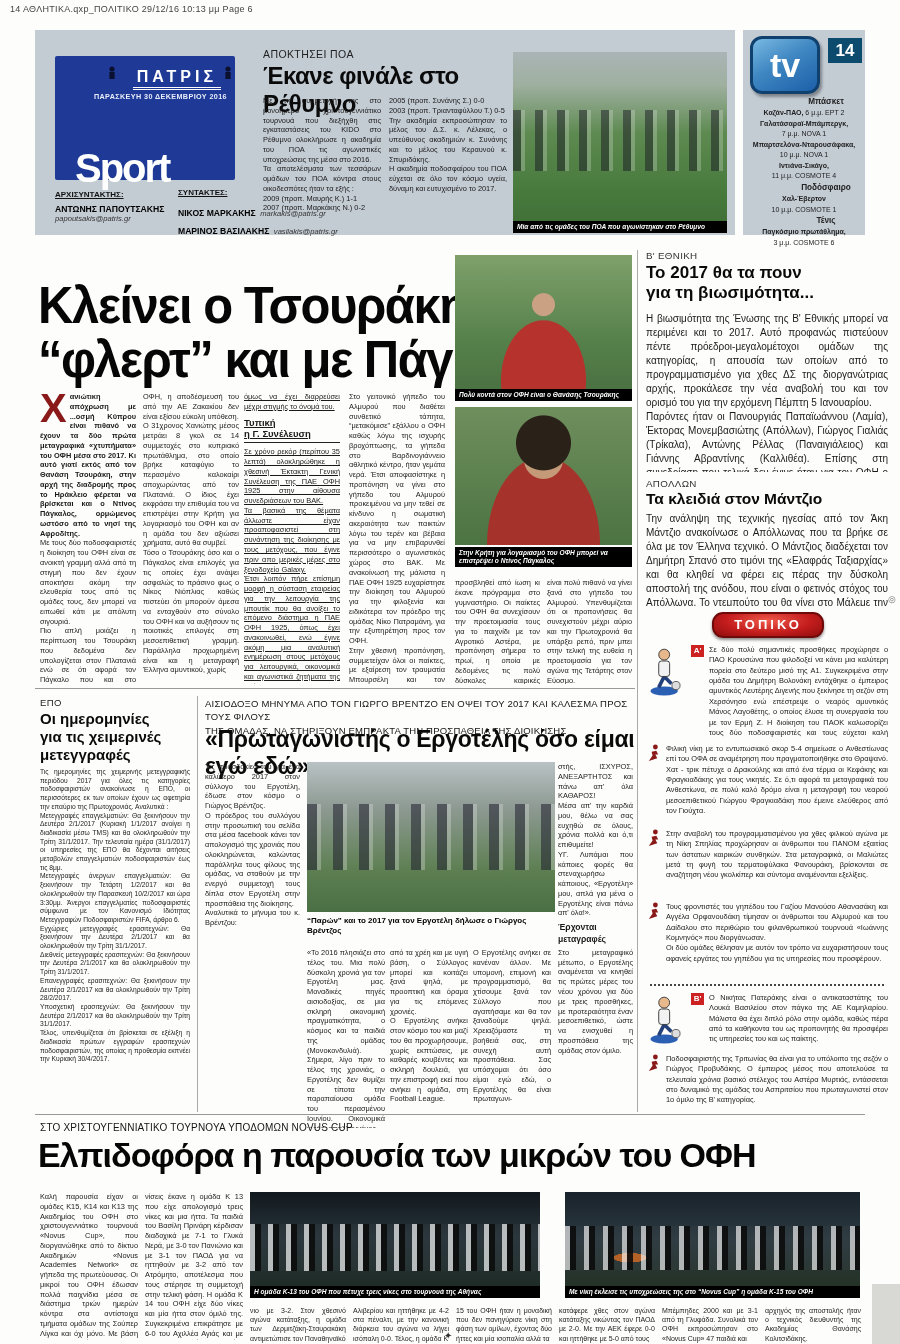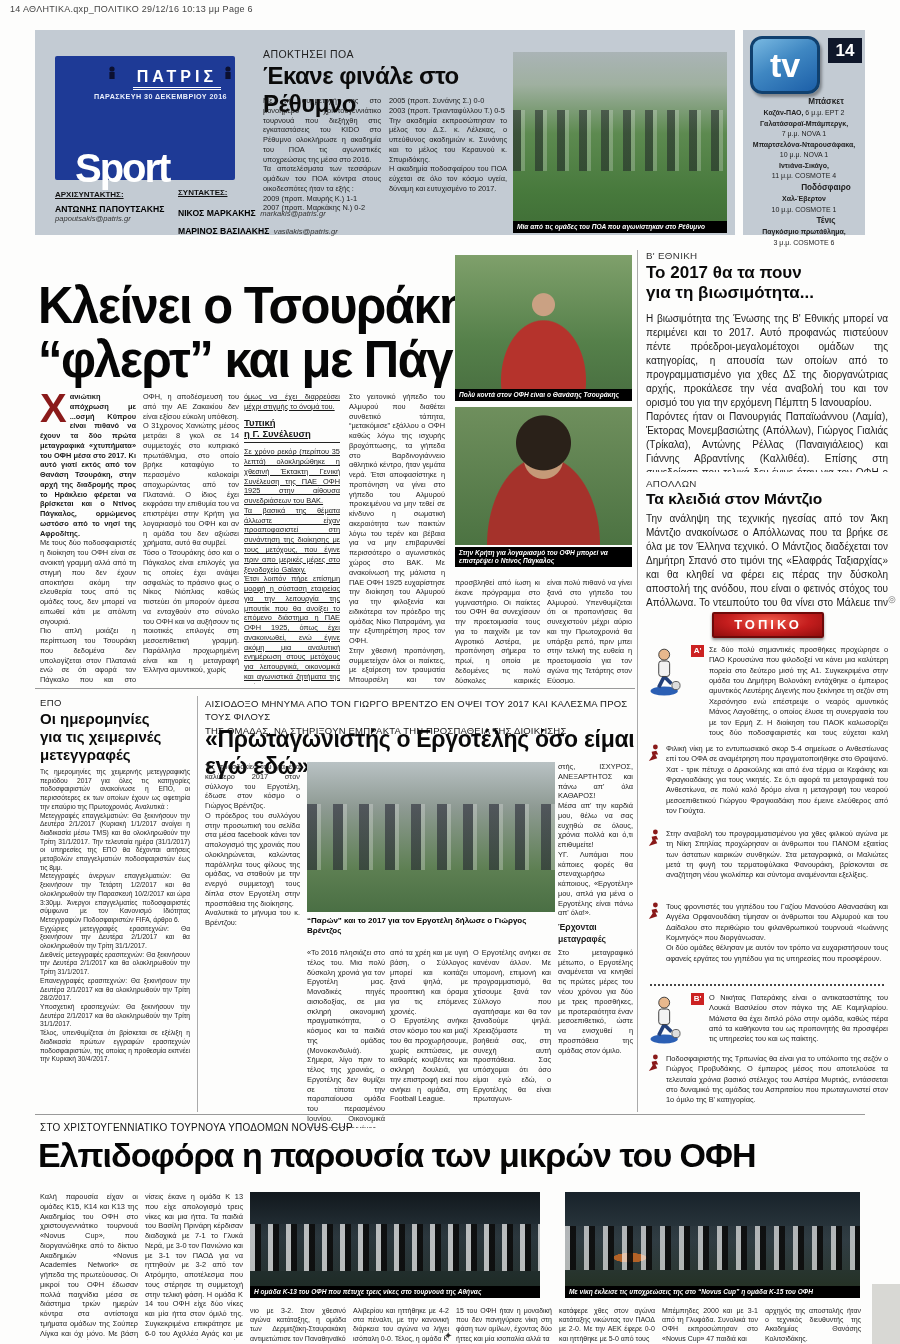--- a/index.html
+++ b/index.html
@@ -19,37 +19,37 @@
   .seclabel{font-size:10.5px;color:#222;letter-spacing:.4px;}
   .akhead{font-size:24px;font-weight:bold;color:#0a0a0a;letter-spacing:-.5px;}
   .col{font-size:7.4px;line-height:1.32;text-align:justify;color:#1a1a1a;white-space:pre-line;overflow:hidden;}
   .photo{overflow:hidden;}
   .capbar{position:absolute;left:0;right:0;bottom:0;background:#000;color:#fff;
           font-size:6.6px;font-weight:bold;font-style:italic;padding:2px 4px;line-height:1.25;}
   .band{position:absolute;left:0;right:0;}
   .tvlogo{background:linear-gradient(150deg,#79b9e2 0%,#3f87c2 45%,#1c5fa8 100%);
           border:3px solid #10406e;border-radius:12px;color:#fff;font-weight:bold;
           font-size:34px;text-align:center;line-height:52px;box-shadow:2px 3px 3px rgba(0,0,0,.35);}
-  .pagebox{background:#0f172a;color:#fff;font-size:17px;font-weight:bold;text-align:center;line-height:25px;}
+  .pagebox{background:#0c4a6e;color:#fff;font-size:17px;font-weight:bold;text-align:center;line-height:25px;}
   .tvline{font-size:7px;color:#222;text-align:center;line-height:1.5;}
   .tvline .b{font-weight:bold;}
   .tvhead .b{font-size:8.2px;margin-left:44px;}
   .kicker{font-size:10.5px;color:#151515;white-space:pre-line;line-height:1.4;letter-spacing:.2px;}
   .mainhead{font-size:49px;font-weight:900;letter-spacing:-1.5px;line-height:1.04;color:#060606;white-space:pre-line;transform:scaleY(1.06);transform-origin:top left;}
   .dc{float:left;font-size:40px;line-height:.8;font-weight:bold;color:#8a1a1a;padding-right:3px;}
   .lead{font-weight:bold;}
   .subhead{font-weight:bold;font-size:9.5px;line-height:1.2;border-bottom:1px solid #222;padding-bottom:3px;margin:5px 0 4px;white-space:pre-line;}
   .subhead2{font-weight:bold;font-size:8.6px;margin:4px 0 3px;}
   .raillabel{font-size:9.8px;color:#333;letter-spacing:.3px;}
   .railhead{font-size:17px;font-weight:bold;line-height:1.18;color:#0a0a0a;white-space:pre-line;}
   .railbody{font-size:10px;line-height:1.4;text-align:justify;color:#1a1a1a;white-space:pre-line;overflow:hidden;}
   .hr{background:#999;height:1px;}
   .vr{background:#aaa;width:1px;}
   .badge{background:radial-gradient(ellipse at 50% 30%,#ef5a4a 0%,#c41d1d 55%,#8f0d0d 100%);
-         border:2px solid #6e0a0a;border-radius:2px;color:#fff;font-weight:bold;font-size:13px;
+         border:2px solid #6e0a0a;border-radius:11px;color:#fff;font-weight:bold;font-size:13px;
          letter-spacing:3px;text-align:center;line-height:22px;box-shadow:0 2px 3px rgba(0,0,0,.45);}
   .titem{display:flex;gap:5px;align-items:flex-start;}
   .tag{background:#cc2222;color:#fff;font-size:8px;font-weight:bold;width:13px;height:12px;text-align:center;line-height:12px;flex:none;}
   .dotted{border-top:2px dotted #444;}
   .epohead{font-size:15px;font-weight:bold;line-height:1.2;white-space:pre-line;color:#0a0a0a;}
   .ergohead{font-size:23px;font-weight:bold;letter-spacing:-.3px;color:#0a0a0a;}
   .ergocap{font-size:8px;font-weight:bold;color:#000;line-height:1.3;}
   .novushead{font-size:34px;font-weight:900;letter-spacing:-1px;color:#060606;}
   .ornament{font-size:10px;color:#333;}
   .regmark{font-size:9px;color:#777;}

